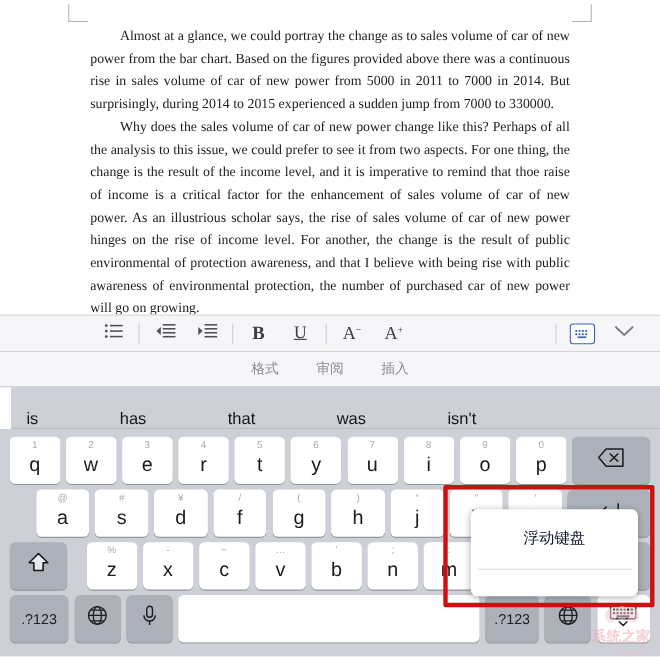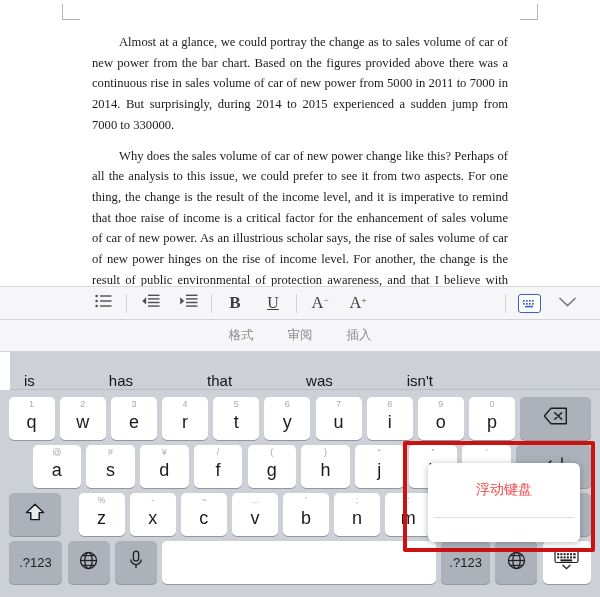--- a/index.html
+++ b/index.html
@@ -30,21 +30,21 @@
 
   .doc-body {
     position: absolute; left: 20px; top: 22px; width: 436px;
     font-family: "Liberation Serif", serif;
     font-size: 12.6px;
     line-height: 20.7px;
     color: #1b1b1b;
     text-align: justify;
     text-justify: inter-word;
   }
-  .doc-body p { text-indent: 27px; margin: 10px; }
+  .doc-body p { text-indent: 27px; margin: 0; }
 
   
   .fmt-toolbar {
     position: absolute; left: 0; top: 286px; width: 600px; height: 34px;
     background: #f6f6f8;
     border-top: 1px solid #dadade;
     border-bottom: 1px solid #d4d4d8;
     display: flex; align-items: center;
   }
   .fmt-left { display: flex; align-items: center; margin-left: 84px; }
@@ -137,21 +137,21 @@
 
   
   .popup {
     position: absolute; left: 428px; top: 463px; width: 152px; height: 79px;
     background: #ffffff; border-radius: 6px; z-index: 50;
     box-shadow: 0 1px 7px rgba(0,0,0,0.28);
     overflow: hidden;
   }
   .popup-item {
     height: 54px; display: flex; align-items: center; justify-content: center;
-    font-size: 14px; color: #ef4444;
+    font-size: 14px; color: #0f172a;
   }
   .popup-div { height: 1px; background: #dedee2; margin: 0 6px; }
 
   
   .watermark {
     position: absolute; right: 4px; bottom: 10px; width: 96px; height: 46px;
     z-index: 60; pointer-events: none; opacity: 0.55;
   }
   .wm-txt {
     position:absolute; right: 4px; bottom: 2px;
@@ -493,14 +493,23 @@
     </div>
   </div>
 
   <div class="popup">
     <div class="popup-item">浮动键盘</div>
     <div class="popup-div"></div>
   </div>
 
   <div class="redbox"></div>
 
+  <div class="watermark">
+    <div class="wm-dots">
+      <span class="wm-dot" style="left:0px; top:0px;"></span>
+      <span class="wm-dot" style="left:10px; top:-2px;"></span>
+      <span class="wm-dot" style="left:20px; top:0px;"></span>
+    </div>
+    <div class="wm-txt">系统之家</div>
+    <div class="wm-sub">xitongzhijia</div>
+  </div>
 
 </div>
 
 </body></html>

